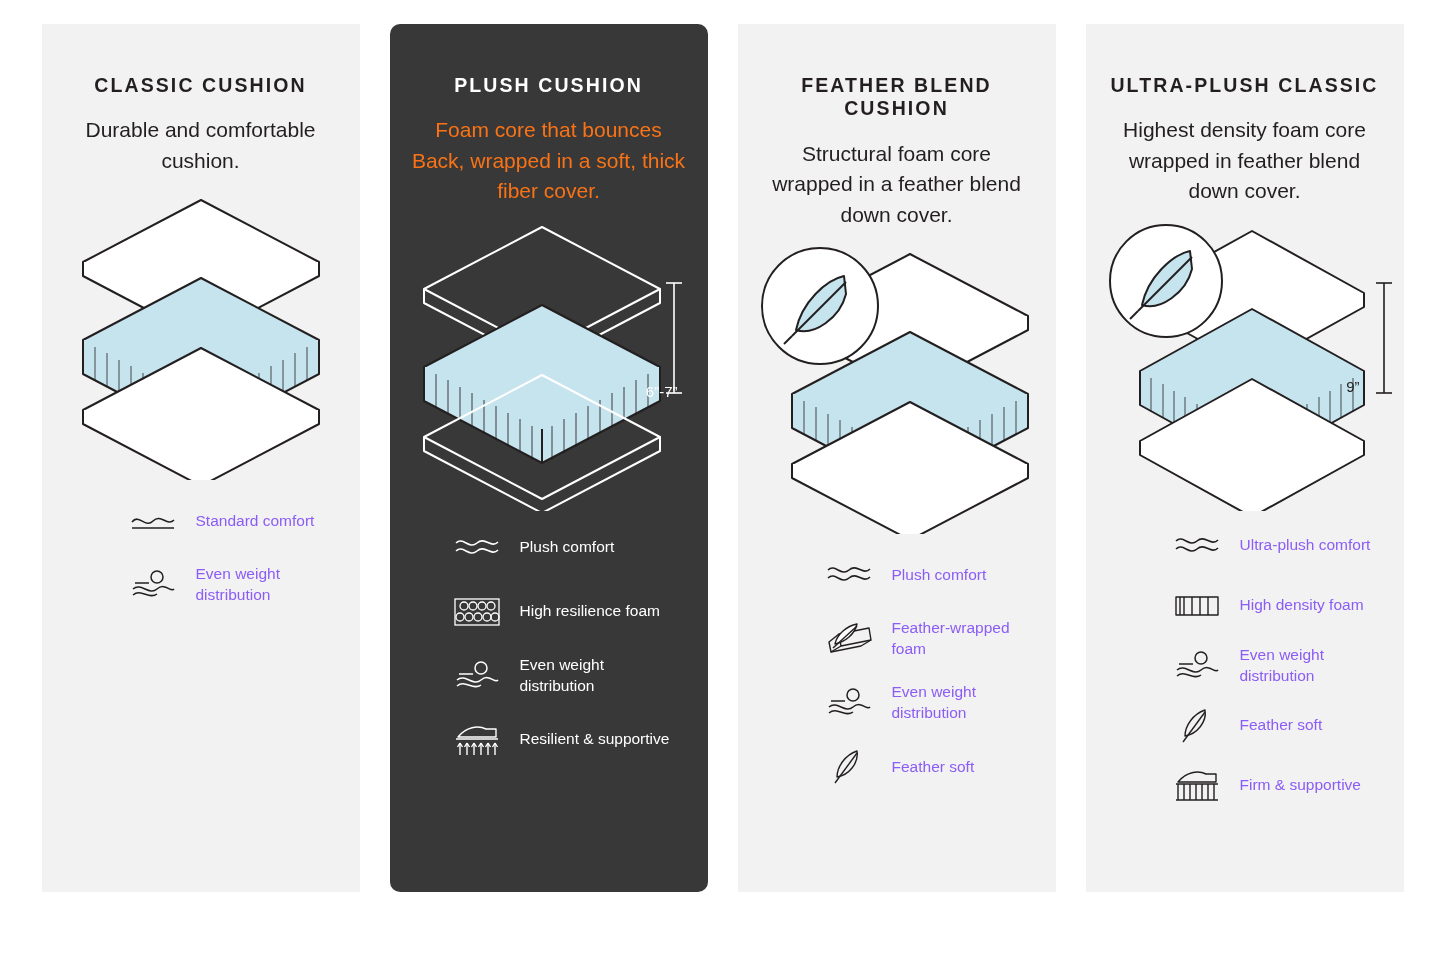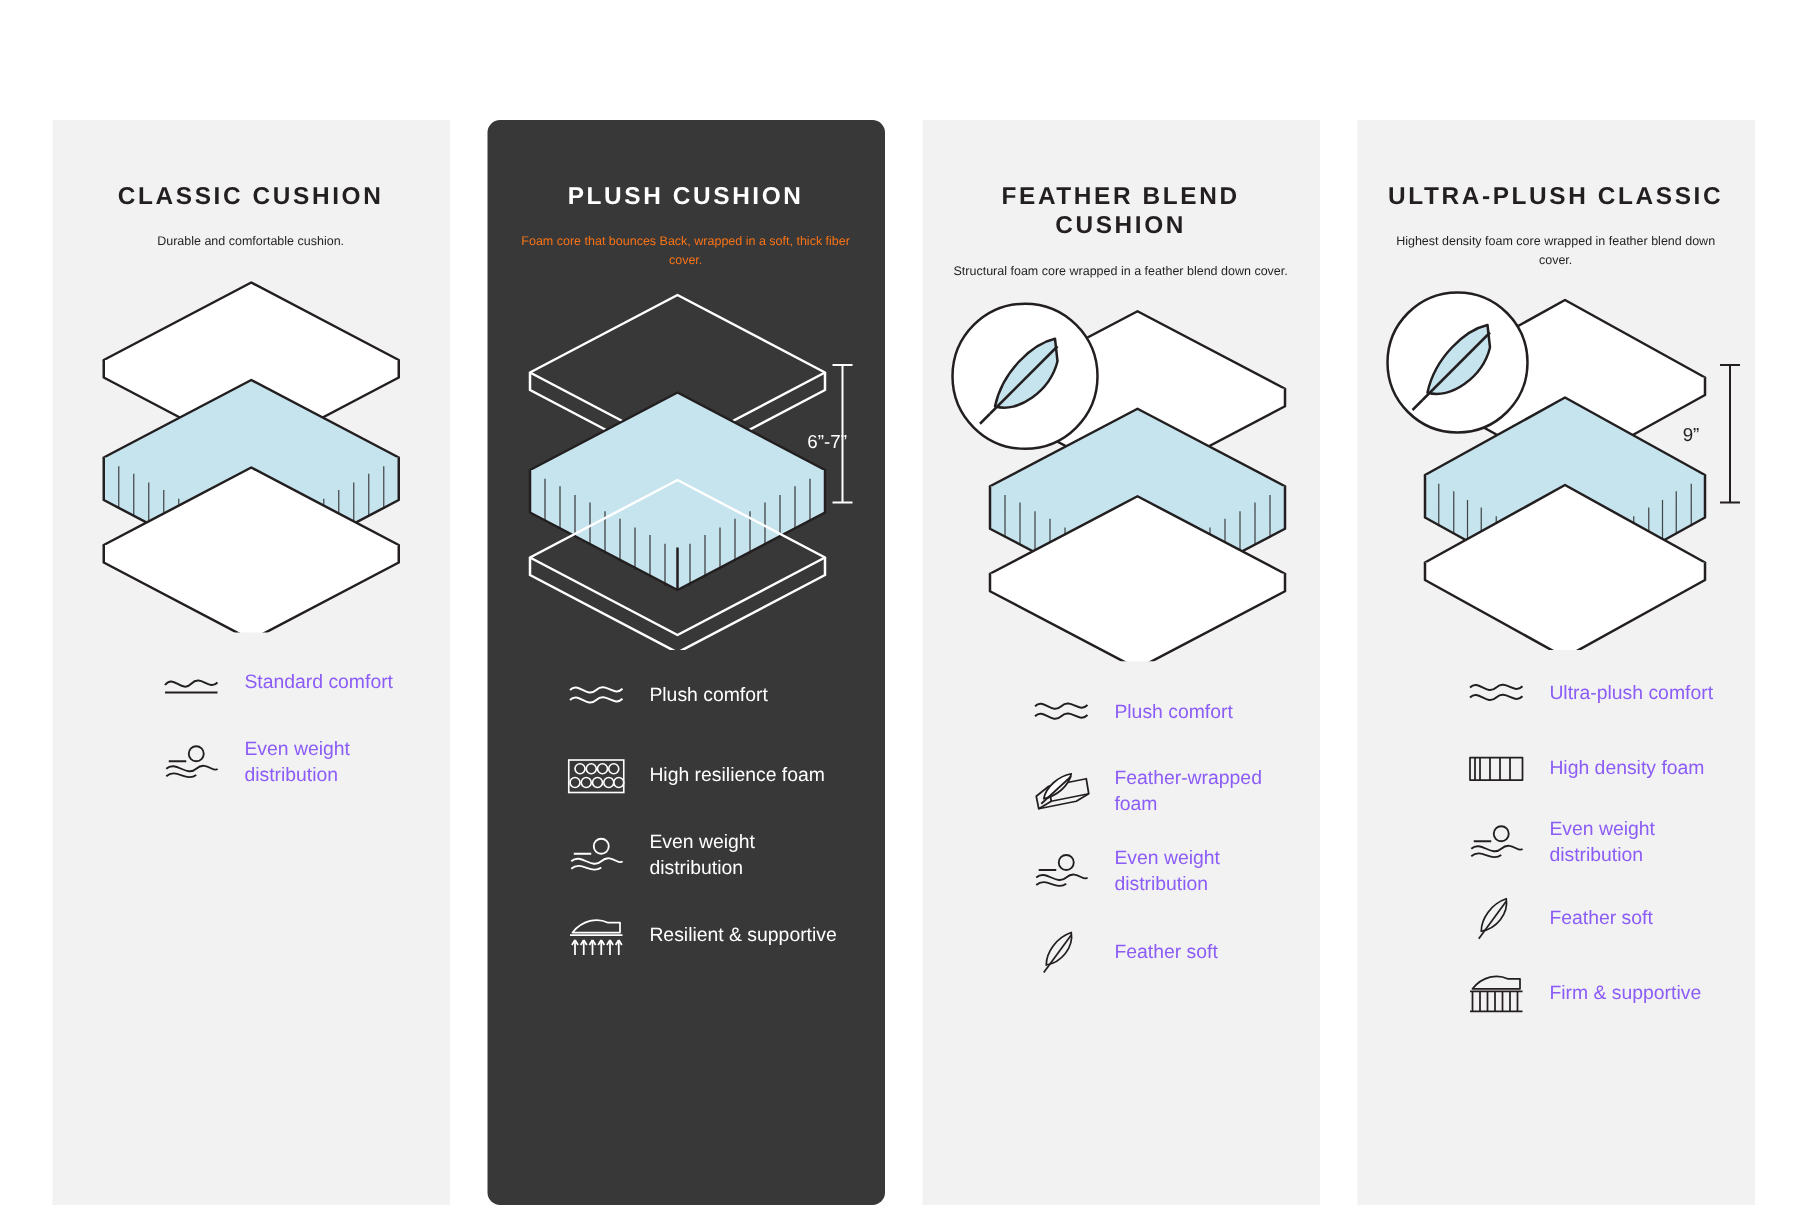--- a/index.html
+++ b/index.html
@@ -13,23 +13,23 @@
     font-family: "Liberation Sans", sans-serif;
     color: #231f20;
     overflow: hidden;
   }
   .board {
     position: relative;
     width: 1445px;
     height: 964px;
     display: flex;
     justify-content: center;
-    align-items: flex-end;
+    align-items: flex-start;
     gap: 30px;
-    padding-top: 48px;
+    padding-top: 24px;
     box-sizing: border-box;
   }
   .card {
     width: 318px;
     height: 868px;
     background: #f2f2f2;
     box-sizing: border-box;
     padding: 50px 22px 0 22px;
     position: relative;
   }
@@ -43,21 +43,21 @@
     font-size: 19.5px;
     font-weight: bold;
     letter-spacing: 2.1px;
     line-height: 1.2;
     margin: 0 0 18px 0;
     color: #231f20;
   }
   .card.dark .card-title { color: #ffffff; }
   .card-desc {
     text-align: center;
-    font-size: 10px;
+    font-size: 21px;
     line-height: 1.45;
     margin: 0;
     color: #231f20;
     font-weight: 400;
   }
   .card.dark .card-desc { color: #f97316; }
 
   .art {
     position: relative;
     height: 300px;
@@ -89,20 +89,21 @@
     color: #8b5cf6;
     max-width: 150px;
   }
   .card.dark .feature .flabel { color: #ffffff; }
   .card.dark .feature { padding-left: 38px; }
   .card.dark .features { margin-top: 6px; }
 
   .dim-label {
     font-size: 15px;
     color: #231f20;
+    margin-top: 47px;
   }
   .card.dark .dim-label { color: #ffffff; }
 </style>
 </head>
 <body>
 
 <div class="board">
 
   <div class="card">
     <h2 class="card-title">CLASSIC CUSHION</h2>

